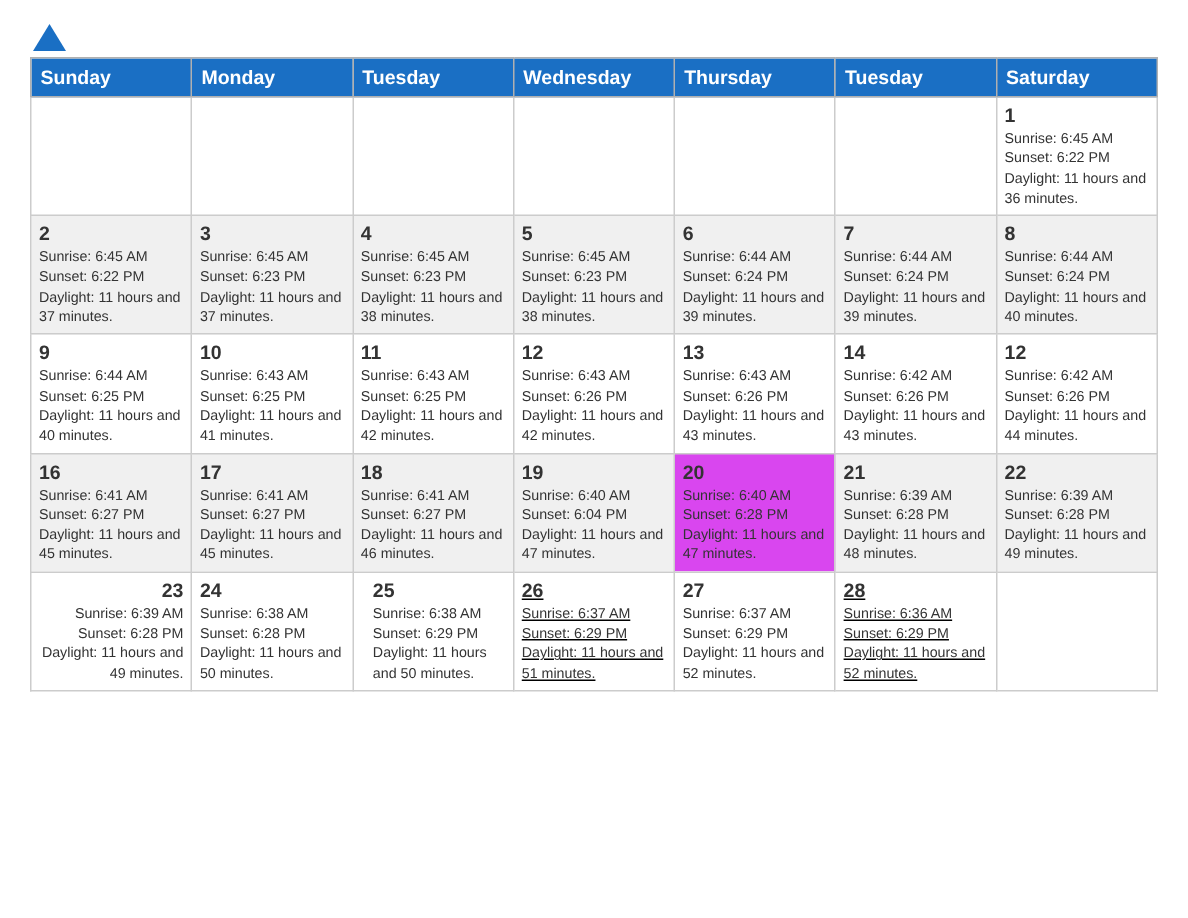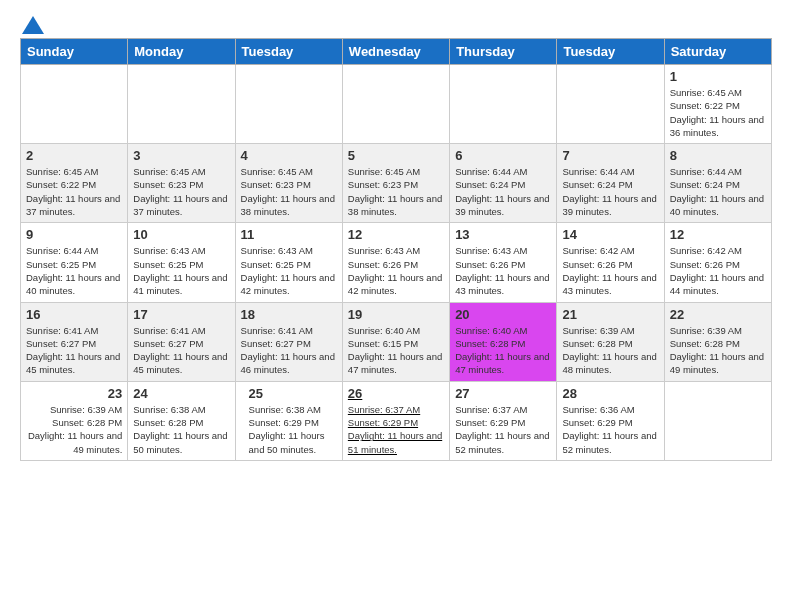--- a/index.html
+++ b/index.html
@@ -190,21 +190,21 @@
           <td style="background: rgb(240, 240, 240);">
             <div class="day-num">18</div>
             <div class="day-info">Sunrise: 6:41 AM
 Sunset: 6:27 PM
 Daylight: 11 hours
 and 46 minutes.</div>
           </td>
           <td style="background: rgb(240, 240, 240);">
             <div class="day-num">19</div>
             <div class="day-info">Sunrise: 6:40 AM
-Sunset: 6:15 PM
+Sunset: 6:04 PM
 Daylight: 11 hours
 and 47 minutes.</div>
           </td>
           <td style="background: #d946ef;">
             <div class="day-num">20</div>
             <div class="day-info">Sunrise: 6:40 AM
 Sunset: 6:28 PM
 Daylight: 11 hours
 and 47 minutes.</div>
           </td>
@@ -252,21 +252,21 @@
 Daylight: 11 hours
 and 51 minutes.</div>
           </td>
           <td style="background: rgb(255, 255, 255);">
             <div class="day-num">27</div>
             <div class="day-info">Sunrise: 6:37 AM
 Sunset: 6:29 PM
 Daylight: 11 hours
 and 52 minutes.</div>
           </td>
-          <td style="background: rgb(255, 255, 255);">
+          <td style="background: rgb(255, 255, 255); text-decoration: underline;">
             <div class="day-num">28</div>
             <div class="day-info">Sunrise: 6:36 AM
 Sunset: 6:29 PM
 Daylight: 11 hours
 and 52 minutes.</div>
           </td>
           <td class="empty" style="background: rgb(255, 255, 255);"></td>
         </tr>
       </tbody>
   </table>

